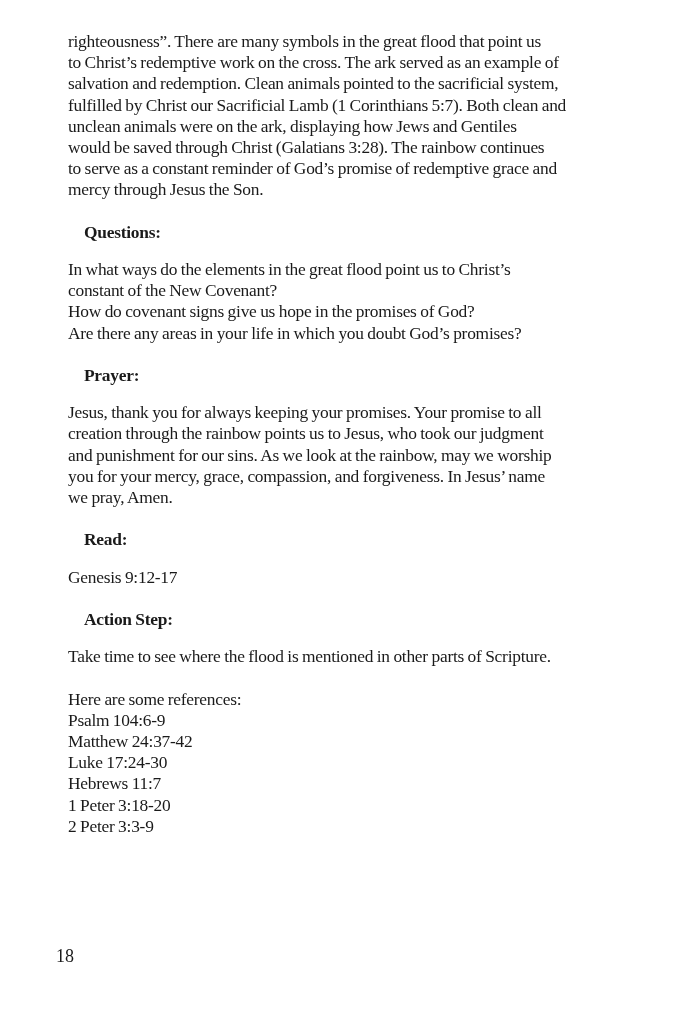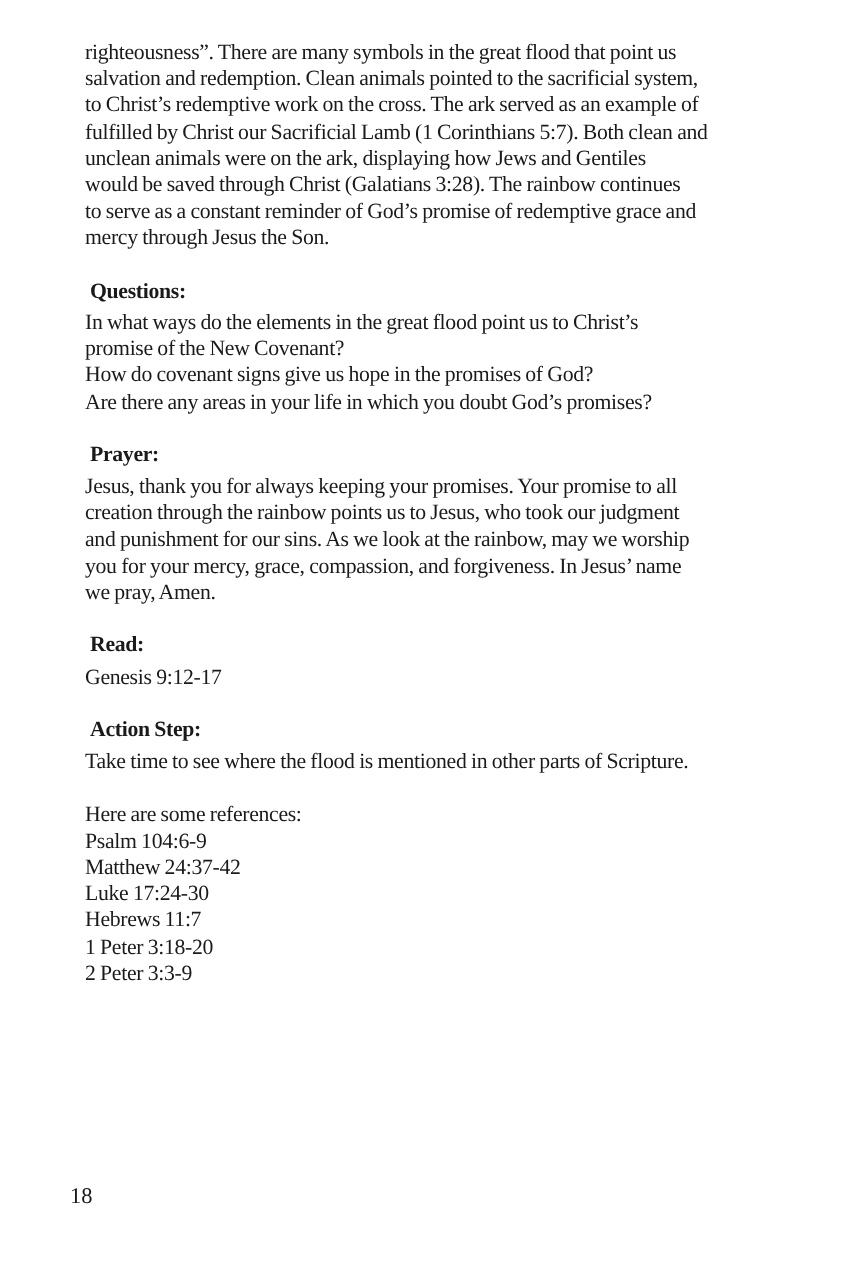--- a/index.html
+++ b/index.html
@@ -26,21 +26,21 @@
       word-spacing: -0.5px;
     }
     .para {
       margin: 0;
     }
     .section {
       margin-top: 21.2px;
     }
     .heading {
       font-weight: bold;
-      margin: 4px;
+      margin: 16px;
     }
     .line {
       display: block;
       white-space: nowrap;
     }
     .page-number {
       position: absolute;
       left: 56px;
       top: 945px;
       font-size: 18px;
@@ -48,34 +48,34 @@
       font-family: "Liberation Serif", "DejaVu Serif", serif;
     }
   </style>
 </head>
 <body>
 
 <div class="page-content">
 
   <p class="para">
     <span class="line">righteousness”. There are many symbols in the great flood that point us</span>
+    <span class="line">to Christ’s redemptive work on the cross. The ark served as an example of</span>
     <span class="line">salvation and redemption. Clean animals pointed to the sacrificial system,</span>
-    <span class="line">to Christ’s redemptive work on the cross. The ark served as an example of</span>
     <span class="line">fulfilled by Christ our Sacrificial Lamb (1 Corinthians 5:7). Both clean and</span>
     <span class="line">unclean animals were on the ark, displaying how Jews and Gentiles</span>
     <span class="line">would be saved through Christ (Galatians 3:28). The rainbow continues</span>
     <span class="line">to serve as a constant reminder of God’s promise of redemptive grace and</span>
     <span class="line">mercy through Jesus the Son.</span>
   </p>
 
   <div class="section">
     <p class="heading">Questions:</p>
     <p class="para">
       <span class="line">In what ways do the elements in the great flood point us to Christ’s</span>
-      <span class="line">promise of the New Covenant?</span>
+      <span class="line">constant of the New Covenant?</span>
       <span class="line">How do covenant signs give us hope in the promises of God?</span>
       <span class="line">Are there any areas in your life in which you doubt God’s promises?</span>
     </p>
   </div>
 
   <div class="section">
     <p class="heading">Prayer:</p>
     <p class="para">
       <span class="line">Jesus, thank you for always keeping your promises. Your promise to all</span>
       <span class="line">creation through the rainbow points us to Jesus, who took our judgment</span>

